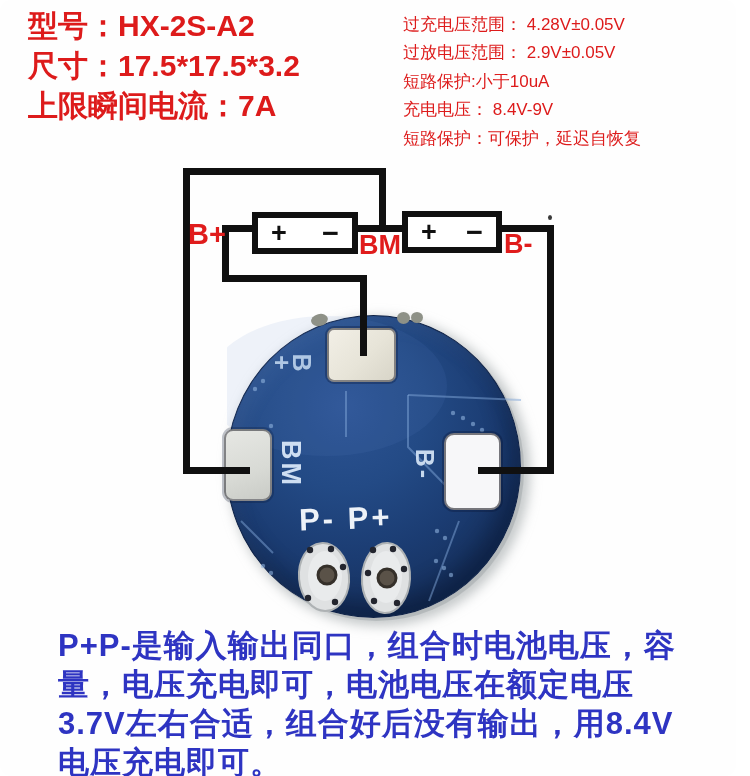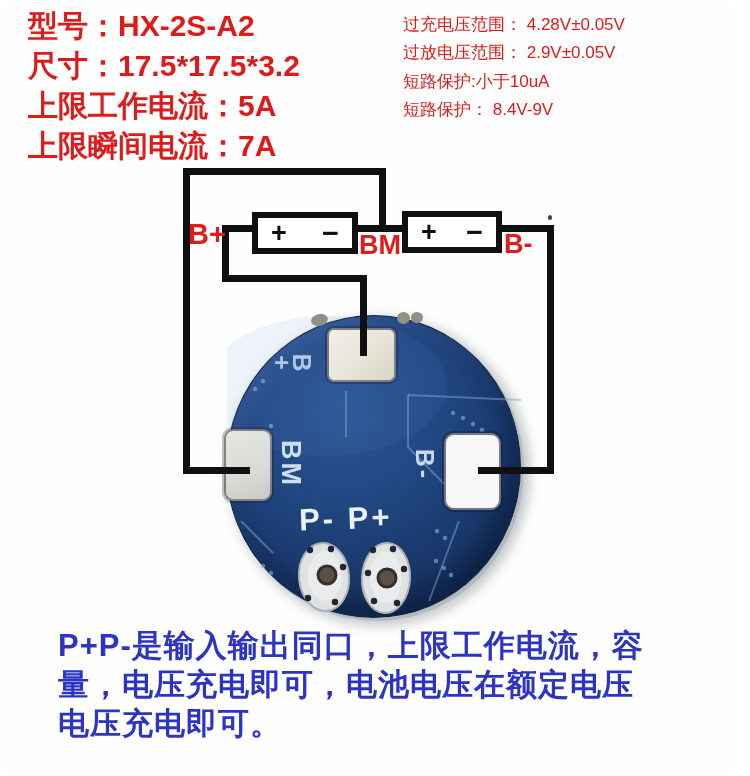--- a/index.html
+++ b/index.html
@@ -56,29 +56,29 @@
   .blob3{left:411px;top:312px;width:12px;height:11px;}
 </style>
 </head>
 <body>
 
 <div class="canvas">
 
   <div class="spec-left">
     <div>型号：HX-2S-A2</div>
     <div>尺寸：17.5*17.5*3.2</div>
-    <div>上限工作电流：5A</div>
     <div>上限瞬间电流：7A</div>
   </div>
 
   <div class="spec-right">
     <div>过充电压范围： 4.28V±0.05V</div>
     <div>过放电压范围： 2.9V±0.05V</div>
     <div>短路保护:小于10uA</div>
-    <div>短路保护： 8.4V-9V</div>
+    <div>充电电压： 8.4V-9V</div>
+    <div>短路保护：可保护，延迟自恢复</div>
   </div>
 
   <div class="board">
     <svg width="295" height="303" viewBox="0 0 295 303">
       <ellipse cx="100" cy="70" rx="120" ry="70" fill="rgba(95,135,205,0.10)"></ellipse>
       <g stroke="#7fa6d8" stroke-opacity="0.5" stroke-width="2" fill="none">
         <path d="M119,75 V121"></path>
         <path d="M181,79 V131 L222,173"></path>
         <path d="M181,79 L294,84"></path>
         <path d="M14,205 L46,237"></path>
@@ -166,18 +166,19 @@
   <div class="cell" style="left:402px;top:211px;width:100px;height:42px;">
     <span>+</span>
     <span class="minus">−</span>
   </div>
 
   <div class="termlabel" style="left:188px;top:220px;">B+</div>
   <div class="termlabel" style="left:359px;top:232px;font-size:27px;">BM</div>
   <div class="termlabel" style="left:504px;top:231px;font-size:27px;">B-</div>
 
   <div class="note">
-    <div>P+P-是输入输出同口，上限工作电流，容</div>
+    <div>P+P-是输入输出同口，组合时电池电压，容</div>
     <div>量，电压充电即可，电池电压在额定电压</div>
+    <div>3.7V左右合适，组合好后没有输出，用8.4V</div>
     <div>电压充电即可。</div>
   </div>
 
 </div>
 
 </body></html>

